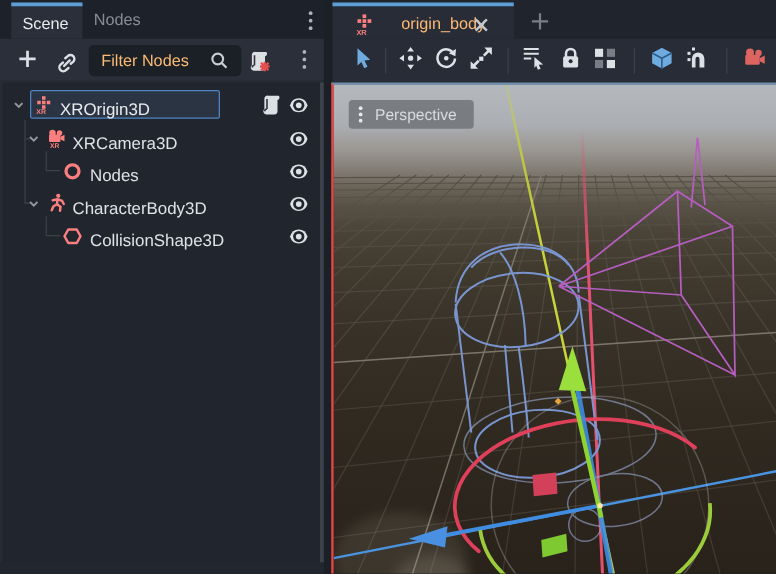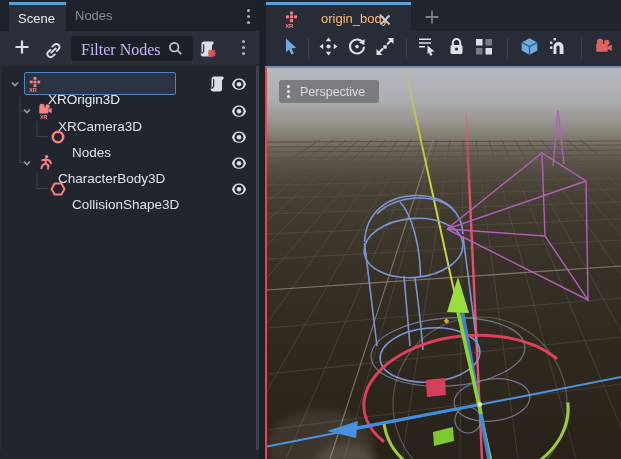--- a/index.html
+++ b/index.html
@@ -16,24 +16,24 @@
   .tab-import{position:absolute;left:75px;top:8px;font-size:13px;color:#878d97;}
   #ltoolbar{position:absolute;left:0;top:31px;width:259px;height:33px;background:#2a2f39;}
   #ltree{position:absolute;left:2px;top:66px;width:255px;height:384px;background:#21252e;}
   #lscroll{position:absolute;left:256px;top:66px;width:3px;height:384px;background:#3c414b;}
   #lbottom{position:absolute;left:0;top:450px;width:259px;height:9px;background:#22262e;}
   .dots3{display:block;width:3px;height:3px;border-radius:50%;background:#aeb4bc;
      box-shadow:0 6px 0 #aeb4bc,0 12px 0 #aeb4bc;}
   
   #filter{position:absolute;left:71px;top:5px;width:122px;height:25px;background:#1b2026;
       border-radius:4px;box-sizing:border-box;}
-  #filter span{position:absolute;left:10px;top:5px;font-size:16px;color:#c4b5fd;font-family:Liberation Serif, serif;}
+  #filter span{position:absolute;left:10px;top:5px;font-size:13px;color:#fdba74;}
   
   .row{position:absolute;height:22px;font-size:13.5px;color:#dfe3e8;}
-  .rtext{position:absolute;top:19px;}
+  .rtext{position:absolute;top:7px;}
   .chev{position:absolute;width:10px;height:10px;}
   .ricon{position:absolute;width:16px;height:16px;}
   #selbox{position:absolute;left:24px;top:72px;width:152px;height:23px;background:#2b3442;
      border:1px solid #4e84c2;border-radius:2px;box-sizing:border-box;}
   
   #right{position:absolute;left:266px;top:0;width:355px;height:459px;background:#20242c;}
   #rtab{position:absolute;left:0;top:2px;width:145px;height:29px;background:#272c36;
       border-top:3px solid #5d9ed6;box-sizing:border-box;}
   #rtab .ttext{position:absolute;left:37px;top:6px;font-size:13px;color:#fdba74;margin-left:18px;}
   #rtoolbar{position:absolute;left:0;top:31px;width:355px;height:35px;background:#272c36;}

